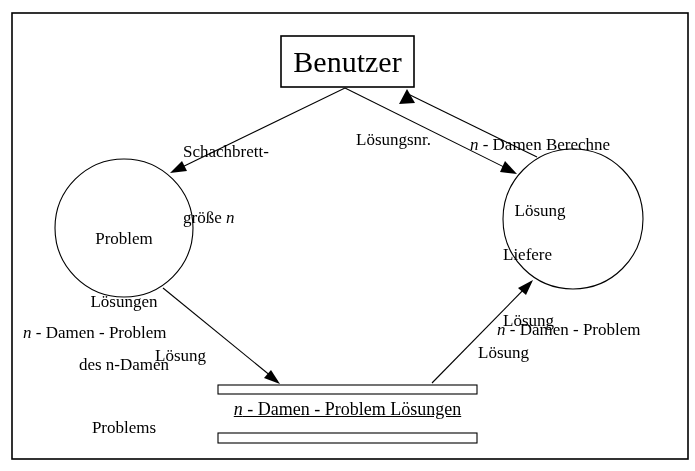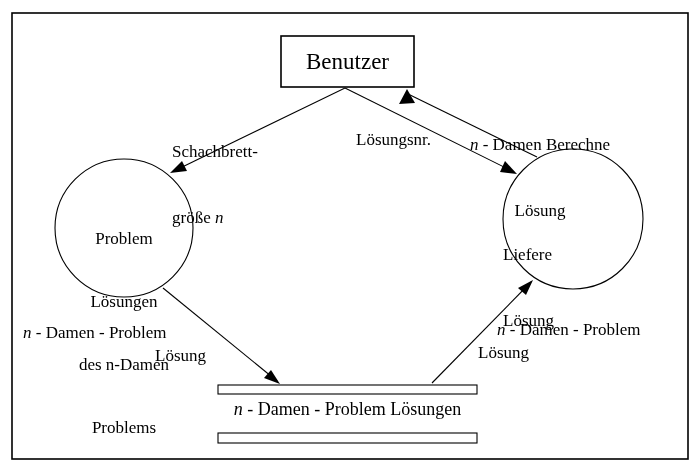--- a/index.html
+++ b/index.html
@@ -32,37 +32,37 @@
     font-style: italic;
   }
   .entity-label {
     left: 281px;
     top: 36px;
     width: 133px;
     height: 51px;
     display: flex;
     align-items: center;
     justify-content: center;
-    font-size: 23px;
+    font-size: 30px;
   }
   .process-label-left {
     left: 44px;
     top: 186px;
     width: 160px;
     text-align: center;
     line-height: 21px;
   }
   .process-label-right {
     left: 503px;
     top: 200px;
     width: 141px;
     text-align: left;
   }
   .flow-schachbrett {
-    left: 172px;
+    left: 183px;
     top: 97px;
   }
   .flow-loesungsnr {
     left: 356px;
     top: 129px;
   }
   .flow-damen-top {
     left: 461px;
     top: 90px;
     width: 158px;
@@ -71,20 +71,21 @@
   .flow-damen-left-1  { left: 23px;  top: 322px; }
   .flow-damen-left-2  { left: 155px; top: 345px; }
   .flow-damen-right-1 { left: 497px; top: 319px; }
   .flow-damen-right-2 { left: 478px; top: 342px; }
   .store-label {
     left: 218px;
     top: 398px;
     width: 259px;
     text-align: center;
     font-size: 18px;
+    text-decoration: underline;
   }
 </style>
 </head>
 <body>
 
 <div id="stage">
 
   <svg id="diagram-svg" width="695" height="471" viewBox="0 0 695 471">
 
     <rect x="12" y="13" width="676" height="446" fill="none" stroke="#000000" stroke-width="1.6"></rect>

